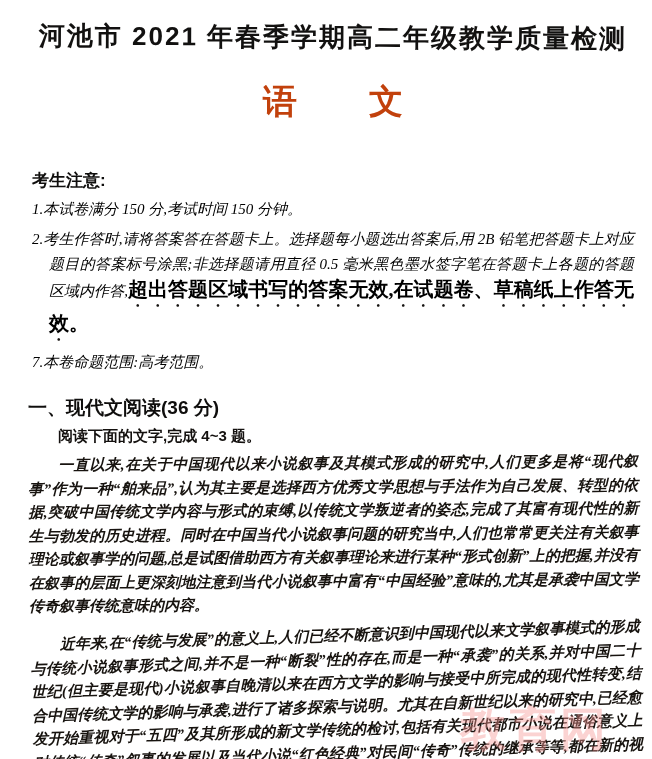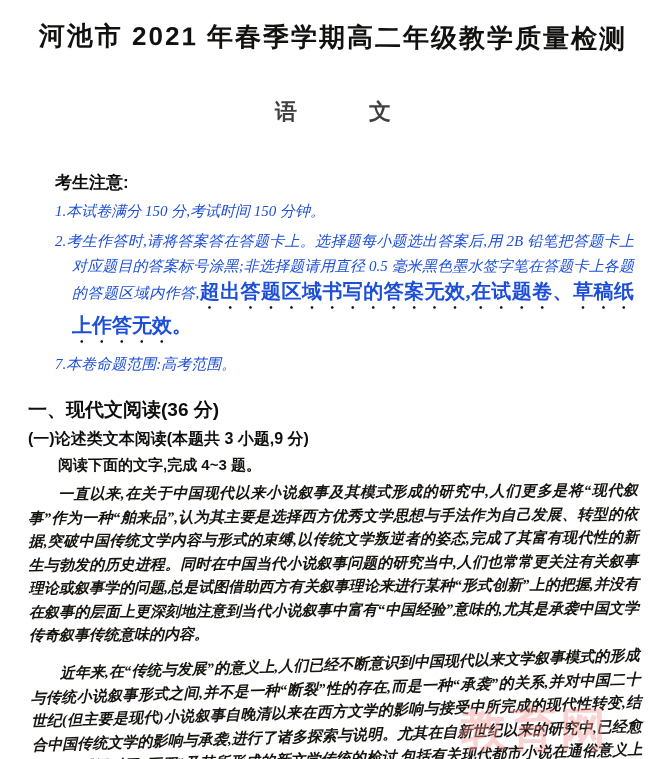--- a/index.html
+++ b/index.html
@@ -19,51 +19,51 @@
   .paper-title {
     text-align: center;
     font-family: "Liberation Sans", sans-serif;
     font-weight: 700;
     font-size: 26px;
     letter-spacing: 2px;
     color: #121110;
     transform: rotate(0.3deg);
   }
   .subject-row {
-    margin-top: 42px;
+    margin-top: 24px;
     text-align: center;
     font-weight: 800;
-    font-size: 22px;
-    color: #404040;
+    font-size: 34px;
+    color: #c2410c;
     font-family: "Liberation Sans", sans-serif;
   }
   .subject-row .sub-char { display: inline-block; }
   .subject-row .sub-char + .sub-char { margin-left: 72px; }
 
   .notice {
     margin-top: 44px;
-    margin-left: 27px;
+    margin-left: 4px;
     margin-right: 4px;
   }
   .notice-heading {
     font-family: "Liberation Sans", sans-serif;
     font-weight: 800;
     font-size: 17px;
     color: #0f0e0d;
   }
   .notice-item {
     margin-top: 5px;
     font-size: 15px;
     line-height: 25px;
     font-style: italic;
     font-weight: 500;
     padding-left: 17px;
     text-indent: -17px;
     text-align: justify;
-    color: #1d4ed8;
+    color: #000000;
   }
   .notice-item .em-seg {
     font-style: normal;
     font-weight: 800;
     font-family: Liberation Serif, serif;
     font-size: 20px;
     -webkit-text-emphasis: filled dot #151210;
     text-emphasis: filled dot #151210;
     -webkit-text-emphasis-position: under right;
     text-emphasis-position: under right;
@@ -147,21 +147,20 @@
   </div>
 
   <div class="notice">
     <div class="notice-heading">考生注意:</div>
     <div class="notice-item">1.本试卷满分 150 分,考试时间 150 分钟。</div>
     <div class="notice-item"><span>2.考生作答时,请将答案答在答题卡上。选择题每小题选出答案后,用 2B 铅笔把答题卡上对应题目的答案标号涂黑;非选择题请用直径 0.5 毫米黑色墨水签字笔在答题卡上各题的答题区域内作答,</span><span class="em-seg">超出答题区域书写的答案无效,在试题卷、草稿纸上作答无效。</span></div>
     <div class="notice-item">7.本卷命题范围:高考范围。</div>
   </div>
 
   <div class="section-heading">一、现代文阅读(36 分)</div>
-  <div class="subsection-heading">(一)论述类文本阅读(本题共 3 小题,9 分)</div>
   <div class="instruction">阅读下面的文字,完成 4~3 题。</div>
 
   <div class="passage">
     <p>一直以来,在关于中国现代以来小说叙事及其模式形成的研究中,人们更多是将“现代叙事”作为一种“舶来品”,认为其主要是选择西方优秀文学思想与手法作为自己发展、转型的依据,突破中国传统文学内容与形式的束缚,以传统文学叛逆者的姿态,完成了其富有现代性的新生与勃发的历史进程。同时在中国当代小说叙事问题的研究当中,人们也常常更关注有关叙事理论或叙事学的问题,总是试图借助西方有关叙事理论来进行某种“形式创新”上的把握,并没有在叙事的层面上更深刻地注意到当代小说叙事中富有“中国经验”意味的,尤其是承袭中国文学传奇叙事传统意味的内容。</p>
     <p class="tilted">近年来,在“传统与发展”的意义上,人们已经不断意识到中国现代以来文学叙事模式的形成与传统小说叙事形式之间,并不是一种“断裂”性的存在,而是一种“承袭”的关系,并对中国二十世纪(但主要是现代)小说叙事自晚清以来在西方文学的影响与接受中所完成的现代性转变,结合中国传统文学的影响与承袭,进行了诸多探索与说明。尤其在自新世纪以来的研究中,已经愈发开始重视对于“五四”及其所形成的新文学传统的检讨,包括有关现代都市小说在通俗意义上对传统“传奇”叙事的发展以及当代小说“红色经典”对民间“传奇”传统的继承等等,都在新的视角下不断引起人们的重视。但稍显遗憾的是,这种检讨还常常停留在一种“对内”或“对外”的态度与取舍的观念层面上,而在对中国现代以来小说叙事向传统文学“精神”进行承袭的联系与内容的审视中还始终存在着两个不足:一是在关于现代小说叙事模式的形成与演化上,往往</p>
   </div>
 
   <div class="watermark">
     <div class="wm-name">教育网</div>
   </div>

